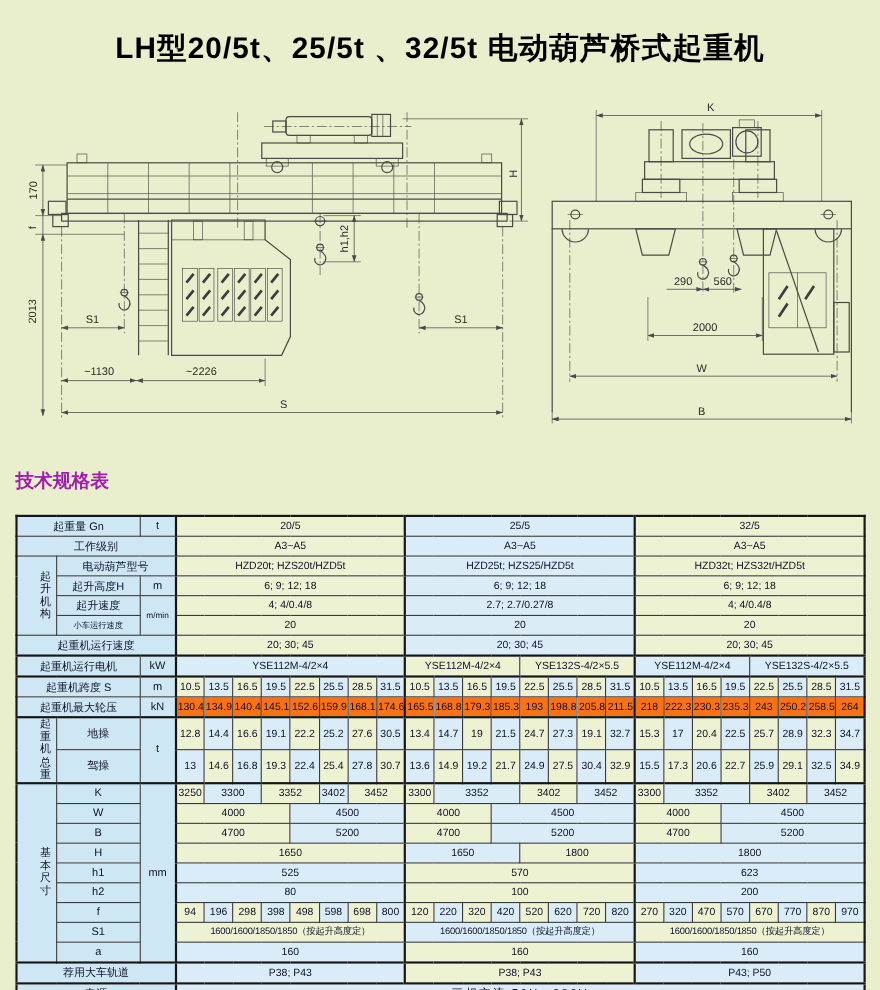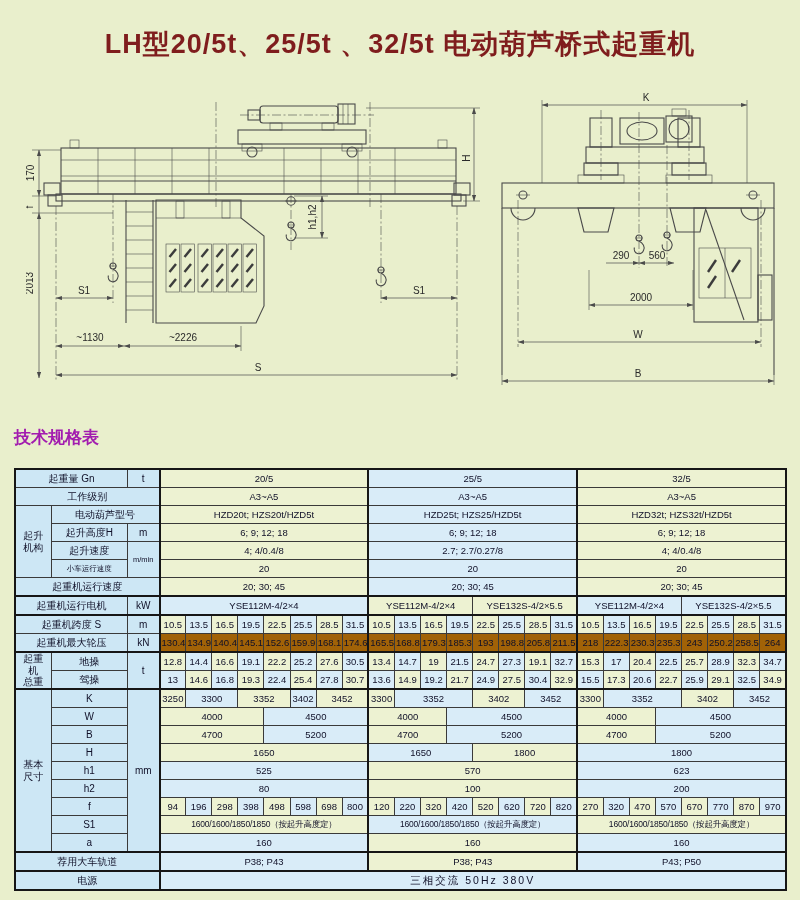--- a/index.html
+++ b/index.html
@@ -3,21 +3,21 @@
 <meta charset="utf-8">
 <style>
   html,body{margin:0;padding:0;}
   body{
     width:800px;height:900px;position:relative;overflow:hidden;
     background:#e9efcc;
     font-family:"Liberation Sans","DejaVu Sans",sans-serif;
   }
   .title{
     position:absolute;top:26px;left:0;width:800px;text-align:center;
-    font-size:27px;font-weight:bold;color:#7f1d1d;letter-spacing:1px;
+    font-size:27px;font-weight:bold;color:#000000;letter-spacing:1px;
   }
   .drawing{position:absolute;}
   #leftDrawing{left:26px;top:88px;}
   #rightDrawing{left:486px;top:90px;}
   .table-title{
     position:absolute;left:14px;top:426px;
     font-size:17px;font-weight:bold;color:#a21caf;
   }
   table.spec{
     position:absolute;left:14px;top:452px;width:773px;
@@ -25,24 +25,24 @@
     border:2px solid #161616;background:#f3f7fa;margin-top:16px;
   }
   td{
     border:1px solid #3a3a3a;text-align:center;vertical-align:middle;
     font-size:9.5px;height:17px;padding:0 1px;color:#101028;
     overflow:hidden;white-space:nowrap;
   }
   td.lbl{background:#cde7f5;font-size:10px;}
   td.g{background:#edf2d2;}
   td.b{background:#d9ecf8;}
-  td.w{background:#a16207;}
+  td.w{background:#f97316;}
   td.sec{border-left:2px solid #161616;}
   tr.bt td{border-top:2px solid #161616;}
-  td.grp{white-space:pre-line;line-height:1.15;font-size:10px;}
+  td.grp{white-space:pre-line;line-height:1.15;font-size:10px;padding-left:17px;}
   td.sm{font-size:7.5px;}
   td.s1v{font-size:8.5px;letter-spacing:-0.2px;}
   td.pw{font-size:10.5px;letter-spacing:2px;}
   
   .s{stroke:#4a4a4a;fill:none;stroke-width:1.1;}
   .t{stroke:#4a4a4a;fill:none;stroke-width:0.6;}
   .cl{stroke:#4a4a4a;fill:none;stroke-width:0.6;stroke-dasharray:9 2.5 2 2.5;}
   .d{stroke:#4a4a4a;fill:none;stroke-width:0.7;}
   .dimtxt{font-size:10px;fill:#2a2a2a;font-family:"Liberation Sans",sans-serif;}
 </style>

